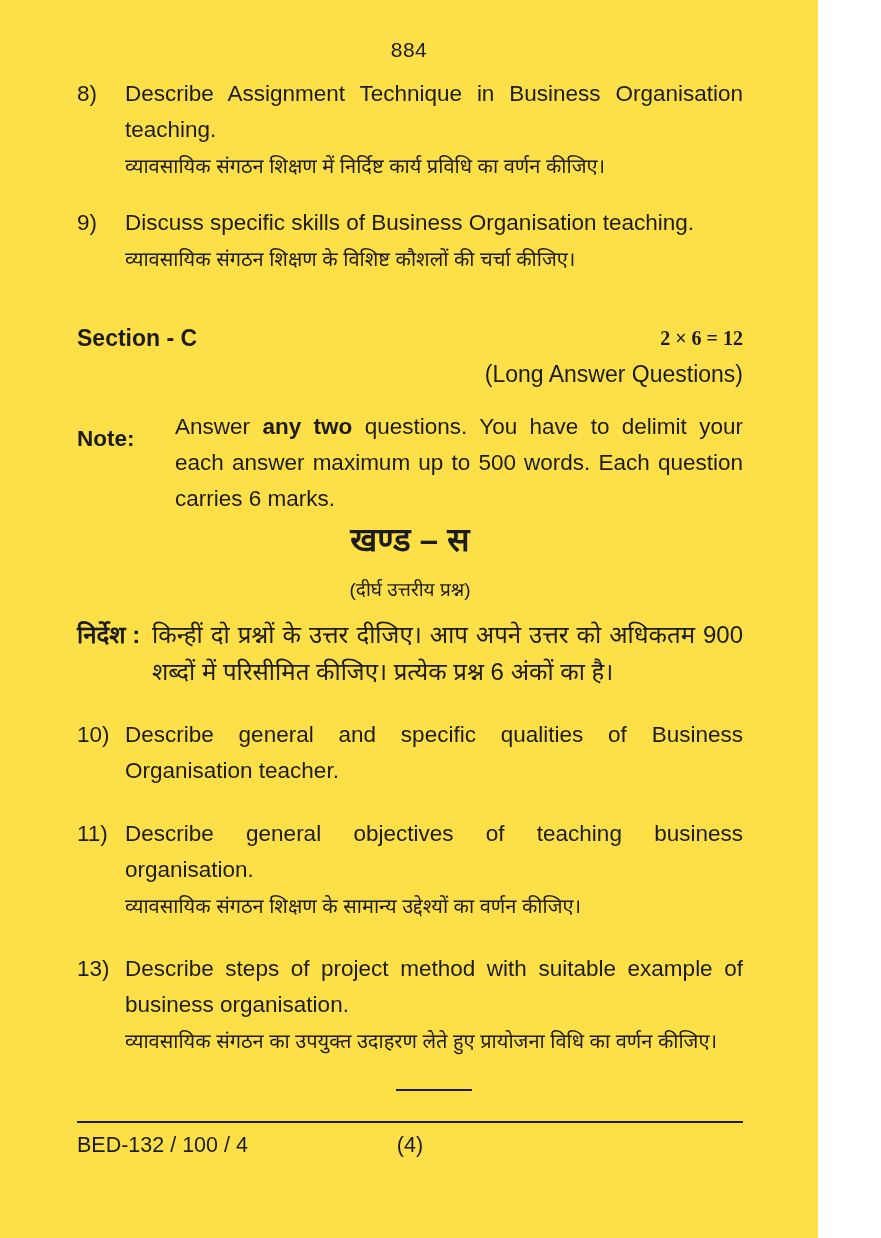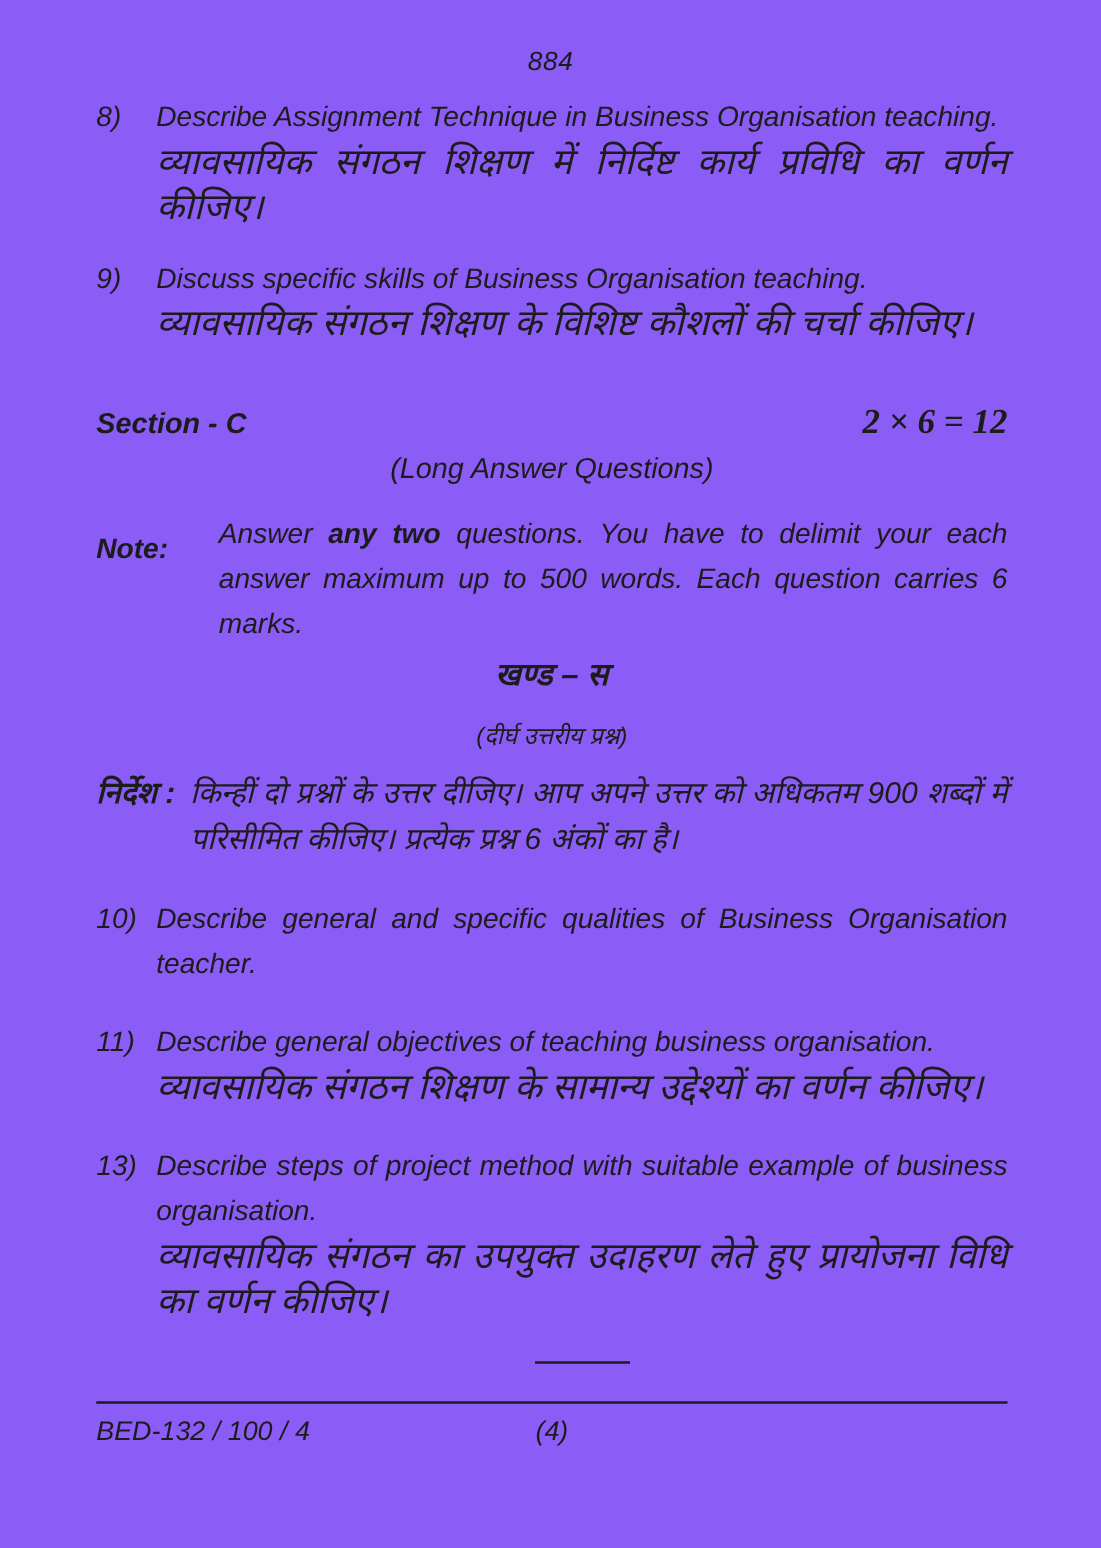--- a/index.html
+++ b/index.html
@@ -2,28 +2,27 @@
 <html><head>
 <meta charset="utf-8">
 <style>
   html, body {
     margin: 0;
     padding: 0;
     background: #ffffff;
   }
   .page {
     position: relative;
-    width: 881px;
+    width: 818px;
     height: 1238px;
-    background: #8b5cf6;
+    background: #fde047;
     color: #1c1c1c;
     font-family: "Liberation Sans", sans-serif;
     overflow: hidden;
     box-sizing: border-box;
-    font-style: italic;
   }
   .page-number-top {
     text-align: center;
     font-size: 21px;
     margin-top: 38px;
     letter-spacing: 0.5px;
   }
   .content {
     margin: 0 75px 0 77px; 
   }
@@ -42,21 +41,21 @@
   }
   .q-en {
     display: block;
     text-align: justify;
     text-align-last: left;
   }
   .q-hi {
     display: block;
     text-align: justify;
     text-align-last: left;
-    font-size: 29px;
+    font-size: 20px;
   }
   #questions-top .question:first-child { margin-top: 14px; }
   #questions-bottom .question { margin-top: 27px; }
   
   .section-head {
     position: relative;
     margin-top: 43px;
     height: 36px;
     line-height: 36px;
   }
@@ -64,24 +63,24 @@
     text-align: left;
     font-weight: bold;
     font-size: 23px;
   }
   .section-marks {
     position: absolute;
     right: 0;
     top: 0;
     font-family: "Liberation Serif", serif;
     font-weight: bold;
-    font-size: 28px;
+    font-size: 20px;
   }
   .section-sub {
-    text-align: center;
+    text-align: right;
     font-size: 23px;
     line-height: 36px;
     margin-top: 0px;
   }
   
   .note {
     position: relative;
     padding-left: 98px;
     margin-top: 17px;
     font-size: 22.5px;
@@ -93,21 +92,21 @@
     position: absolute;
     left: 0;
     top: 12px;
     font-weight: bold;
   }
   .bold { font-weight: bold; }
   
   .hindi-head {
     text-align: center;
     font-weight: bold;
-    font-size: 25px;
+    font-size: 33px;
     line-height: 34px;
     margin-top: 6px;
   }
   .hindi-sub {
     text-align: center;
     font-size: 19px;
     line-height: 34px;
     margin-top: 16px;
   }
   .hindi-note {

